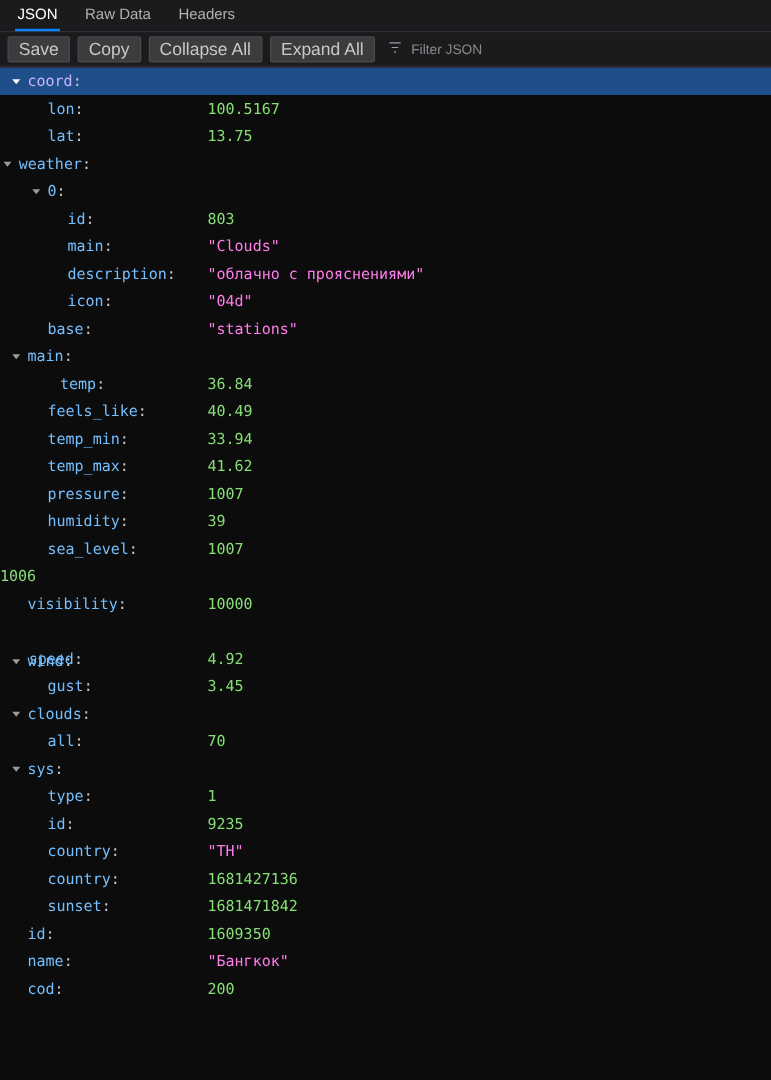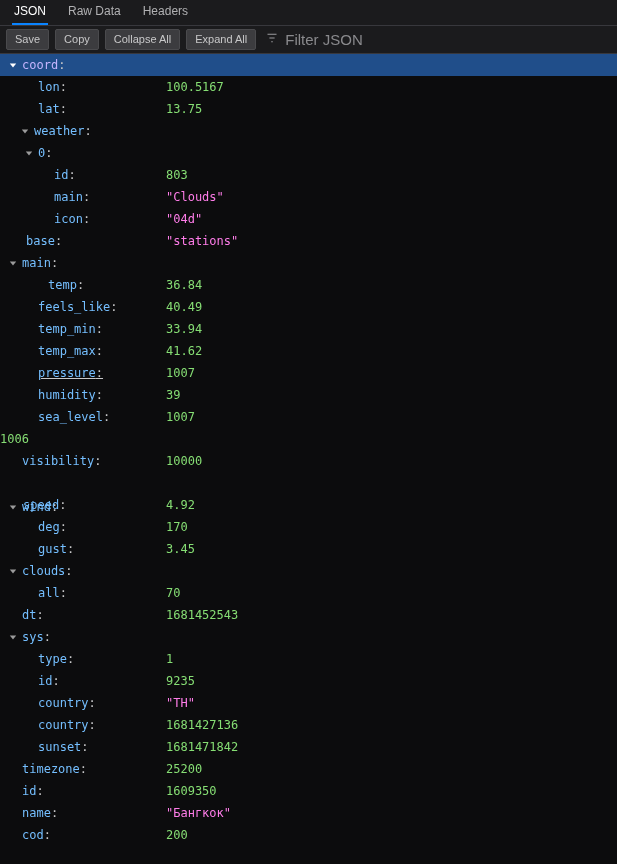--- a/index.html
+++ b/index.html
@@ -38,26 +38,26 @@
   .tab.active{color:var(--tab-active);border-bottom-color:#0a84ff}
 
   
   .toolbar{
     display:flex;align-items:center;gap:6px;height:28px;
     padding:0 6px;border-bottom:1px solid var(--border);
     background:var(--panel);
   }
   .btn{
     background:var(--btn-bg);color:var(--text);border:1px solid var(--btn-border);
-    border-radius:2px;padding:2px 8px;font-size:11px;cursor:pointer;line-height:15px
+    border-radius:2px;padding:2px 8px;font-size:14px;cursor:pointer;line-height:15px
   }
   .filter-wrap{display:flex;align-items:center;gap:5px;color:#9f9fa3;margin-left:4px}
   .filter-input{
     background:transparent;border:none;outline:none;color:var(--text);
-    font-size:15px;width:140px
+    font-size:11px;width:140px
   }
   .filter-input::placeholder{color:#8a8a8d}
 
   
   .treepanels{height:calc(100% - 54px);overflow:auto;
     font-family:Menlo,Consolas,monospace;font-size:12px}
   .row{display:flex;align-items:center;height:22px;white-space:nowrap}
   .row.selected{background:var(--sel)}
   .toggle{width:10px;height:10px;display:inline-flex;align-items:center;justify-content:center;margin-right:4px}
   .toggle svg{width:8px;height:8px}
@@ -104,21 +104,21 @@
     </div>
     <div class="row clickable">
       <span class="keycell" style="padding-left: 24px;"><span class="spacer"></span><span class="key">lon</span><span class="colon">:</span></span>
       <span class="val-num">100.5167</span>
     </div>
     <div class="row clickable">
       <span class="keycell" style="padding-left: 24px;"><span class="spacer"></span><span class="key">lat</span><span class="colon">:</span></span>
       <span class="val-num">13.75</span>
     </div>
     <div class="row clickable">
-      <span class="keycell" style="padding-left: 20px;"><span class="toggle">
+      <span class="keycell" style="padding-left: 1px;"><span class="toggle">
           <svg viewBox="0 0 10 10">
             <path d="M1 3 L9 3 L5 8 Z" fill="#9b9b9b"></path>
           </svg>
         </span><span class="key">weather</span><span class="colon">:</span></span>
     </div>
     <div class="row clickable">
       <span class="keycell" style="padding-left: 24px;"><span class="toggle">
           <svg viewBox="0 0 10 10">
             <path d="M1 3 L9 3 L5 8 Z" fill="#9b9b9b"></path>
           </svg>
@@ -126,25 +126,29 @@
     </div>
     <div class="row clickable">
       <span class="keycell" style="padding-left: 40px;"><span class="spacer"></span><span class="key">id</span><span class="colon">:</span></span>
       <span class="val-num">803</span>
     </div>
     <div class="row clickable">
       <span class="keycell" style="padding-left: 40px;"><span class="spacer"></span><span class="key">main</span><span class="colon">:</span></span>
       <span class="val-str">"Clouds"</span>
     </div>
     <div class="row clickable">
+      <span class="keycell" style="padding-left: 40px;"><span class="spacer"></span><span class="key">description</span><span class="colon">:</span></span>
+      <span class="val-str">"облачно с прояснениями"</span>
+    </div>
+    <div class="row clickable">
       <span class="keycell" style="padding-left: 40px;"><span class="spacer"></span><span class="key">icon</span><span class="colon">:</span></span>
       <span class="val-str">"04d"</span>
     </div>
     <div class="row clickable">
-      <span class="keycell" style="padding-left: 12px;"><span class="spacer"></span><span class="key">base</span><span class="colon">:</span></span>
+      <span class="keycell" style="padding-left: 24px;"><span class="spacer"></span><span class="key">base</span><span class="colon">:</span></span>
       <span class="val-str">"stations"</span>
     </div>
     <div class="row clickable">
       <span class="keycell" style="padding-left: 8px;"><span class="toggle">
           <svg viewBox="0 0 10 10">
             <path d="M1 3 L9 3 L5 8 Z" fill="#9b9b9b"></path>
           </svg>
         </span><span class="key">main</span><span class="colon">:</span></span>
     </div>
     <div class="row clickable">
@@ -157,21 +161,21 @@
     </div>
     <div class="row clickable">
       <span class="keycell" style="padding-left: 24px;"><span class="spacer"></span><span class="key">temp_min</span><span class="colon">:</span></span>
       <span class="val-num">33.94</span>
     </div>
     <div class="row clickable">
       <span class="keycell" style="padding-left: 24px;"><span class="spacer"></span><span class="key">temp_max</span><span class="colon">:</span></span>
       <span class="val-num">41.62</span>
     </div>
     <div class="row clickable">
-      <span class="keycell" style="padding-left: 24px; text-decoration: underline;"><span class="spacer"></span><span class="key">pressure</span><span class="colon">:</span></span>
+      <span class="keycell" style="padding-left: 24px;"><span class="spacer"></span><span class="key">pressure</span><span class="colon">:</span></span>
       <span class="val-num">1007</span>
     </div>
     <div class="row clickable">
       <span class="keycell" style="padding-left: 24px;"><span class="spacer"></span><span class="key">humidity</span><span class="colon">:</span></span>
       <span class="val-num">39</span>
     </div>
     <div class="row clickable">
       <span class="keycell" style="padding-left: 24px;"><span class="spacer"></span><span class="key">sea_level</span><span class="colon">:</span></span>
       <span class="val-num">1007</span>
     </div>
@@ -187,43 +191,35 @@
           <svg viewBox="0 0 10 10">
             <path d="M1 3 L9 3 L5 8 Z" fill="#9b9b9b"></path>
           </svg>
         </span><span class="key">wind</span><span class="colon">:</span></span>
     </div>
     <div class="row clickable">
       <span class="keycell" style="padding-left: 9px;"><span class="spacer"></span><span class="key">speed</span><span class="colon">:</span></span>
       <span class="val-num">4.92</span>
     </div>
     <div class="row clickable">
-      <span class="keycell" style="padding-left: 24px;"><span class="spacer"></span><span class="key">deg</span><span class="colon">:</span></span>
-      <span class="val-num">170</span>
-    </div>
-    <div class="row clickable">
       <span class="keycell" style="padding-left: 24px;"><span class="spacer"></span><span class="key">gust</span><span class="colon">:</span></span>
       <span class="val-num">3.45</span>
     </div>
     <div class="row clickable">
       <span class="keycell" style="padding-left: 8px;"><span class="toggle">
           <svg viewBox="0 0 10 10">
             <path d="M1 3 L9 3 L5 8 Z" fill="#9b9b9b"></path>
           </svg>
         </span><span class="key">clouds</span><span class="colon">:</span></span>
     </div>
     <div class="row clickable">
       <span class="keycell" style="padding-left: 24px;"><span class="spacer"></span><span class="key">all</span><span class="colon">:</span></span>
       <span class="val-num">70</span>
     </div>
     <div class="row clickable">
-      <span class="keycell" style="padding-left: 8px;"><span class="spacer"></span><span class="key">dt</span><span class="colon">:</span></span>
-      <span class="val-num">1681452543</span>
-    </div>
-    <div class="row clickable">
       <span class="keycell" style="padding-left: 8px;"><span class="toggle">
           <svg viewBox="0 0 10 10">
             <path d="M1 3 L9 3 L5 8 Z" fill="#9b9b9b"></path>
           </svg>
         </span><span class="key">sys</span><span class="colon">:</span></span>
     </div>
     <div class="row clickable">
       <span class="keycell" style="padding-left: 24px;"><span class="spacer"></span><span class="key">type</span><span class="colon">:</span></span>
       <span class="val-num">1</span>
     </div>
@@ -237,24 +233,20 @@
     </div>
     <div class="row clickable">
       <span class="keycell" style="padding-left: 24px;"><span class="spacer"></span><span class="key">country</span><span class="colon">:</span></span>
       <span class="val-num">1681427136</span>
     </div>
     <div class="row clickable">
       <span class="keycell" style="padding-left: 24px;"><span class="spacer"></span><span class="key">sunset</span><span class="colon">:</span></span>
       <span class="val-num">1681471842</span>
     </div>
     <div class="row clickable">
-      <span class="keycell" style="padding-left: 8px;"><span class="spacer"></span><span class="key">timezone</span><span class="colon">:</span></span>
-      <span class="val-num">25200</span>
-    </div>
-    <div class="row clickable">
       <span class="keycell" style="padding-left: 8px;"><span class="spacer"></span><span class="key">id</span><span class="colon">:</span></span>
       <span class="val-num">1609350</span>
     </div>
     <div class="row clickable">
       <span class="keycell" style="padding-left: 8px;"><span class="spacer"></span><span class="key">name</span><span class="colon">:</span></span>
       <span class="val-str">"Бангкок"</span>
     </div>
     <div class="row clickable">
       <span class="keycell" style="padding-left: 8px;"><span class="spacer"></span><span class="key">cod</span><span class="colon">:</span></span>
       <span class="val-num">200</span>

